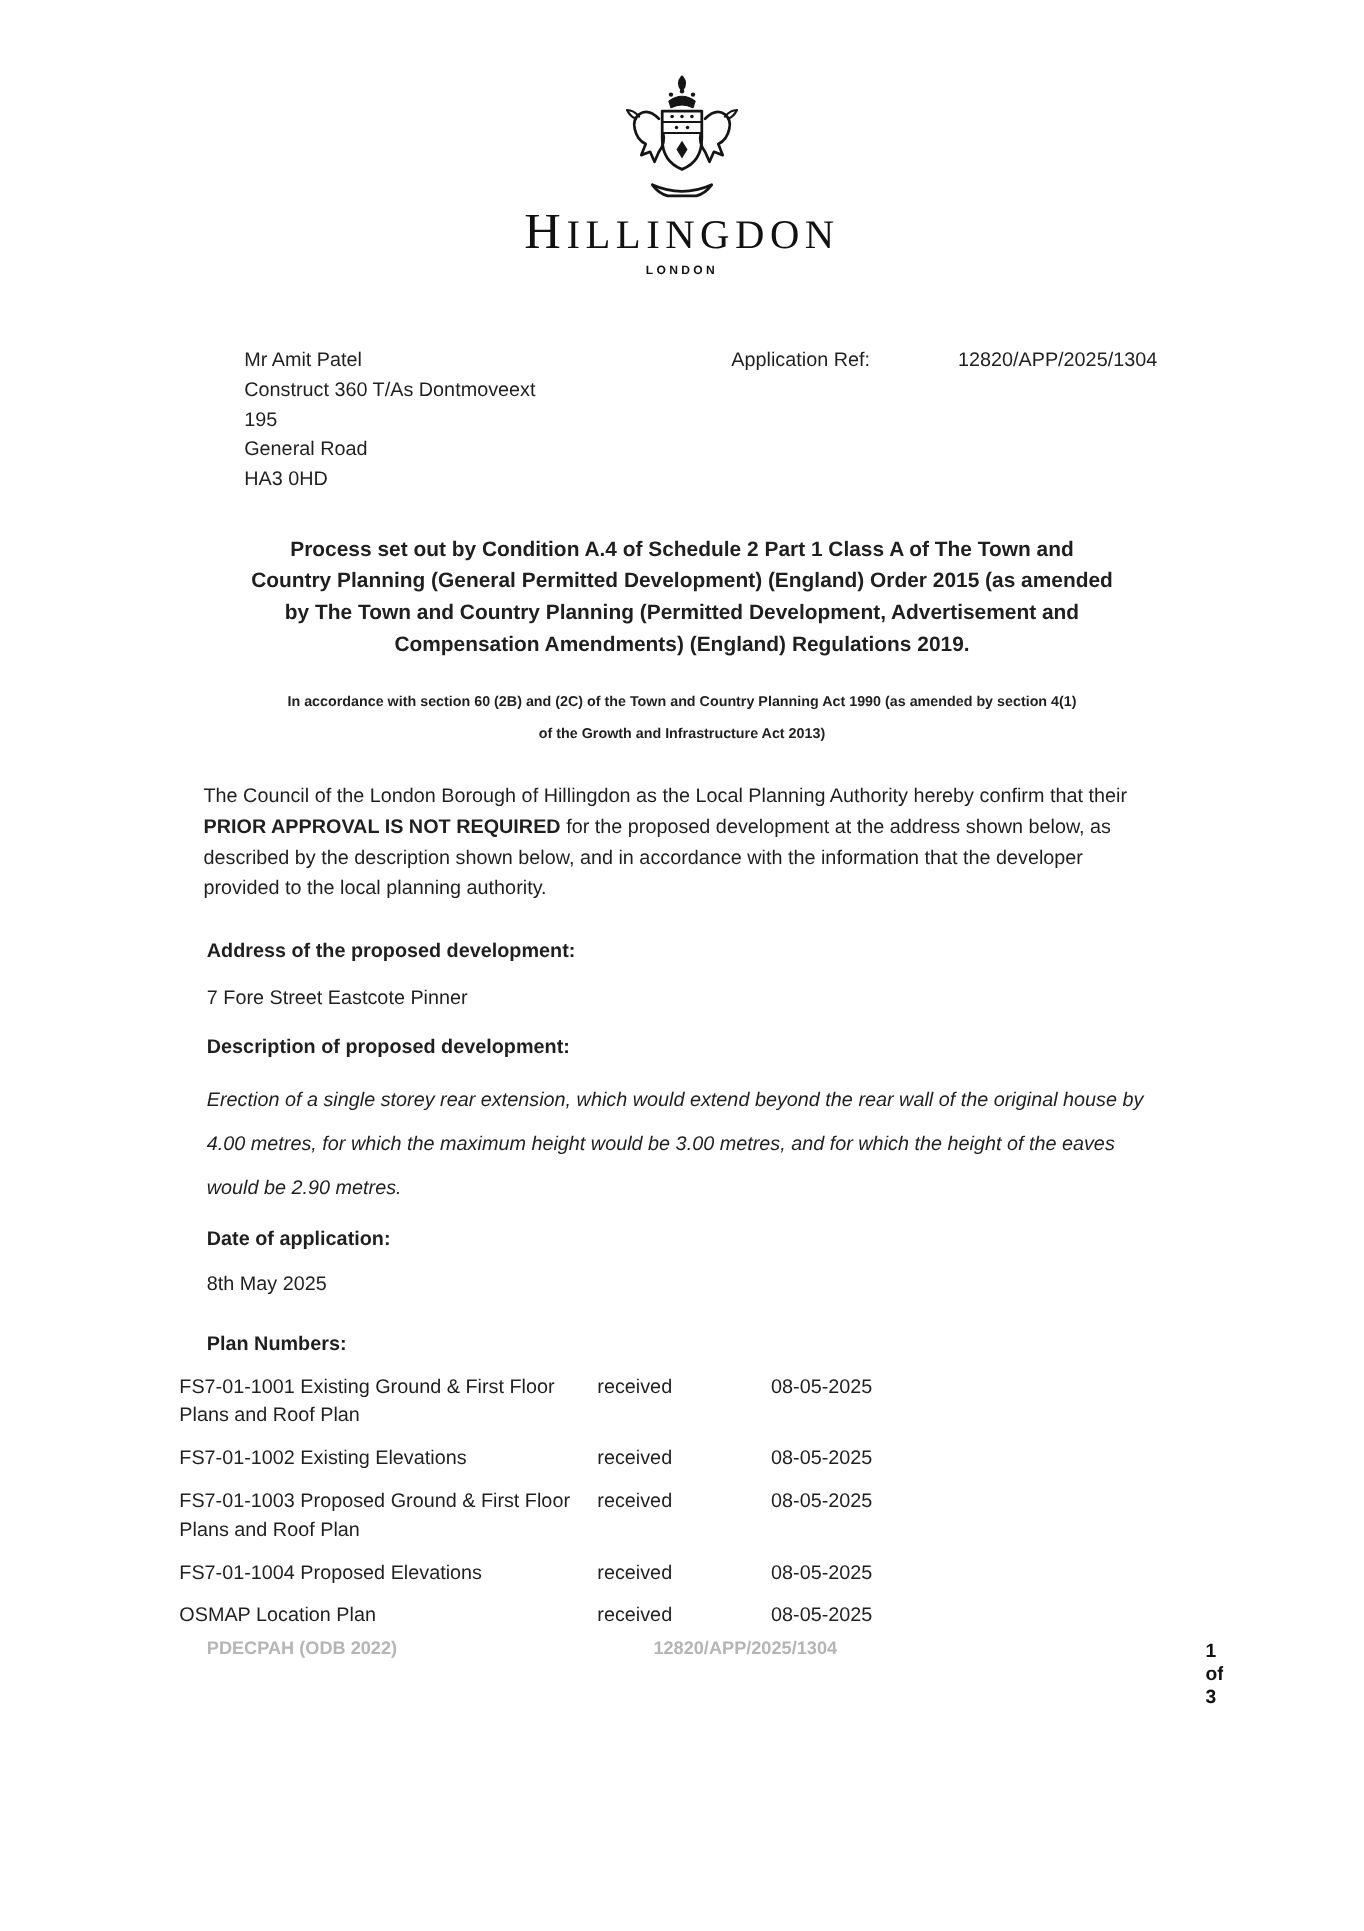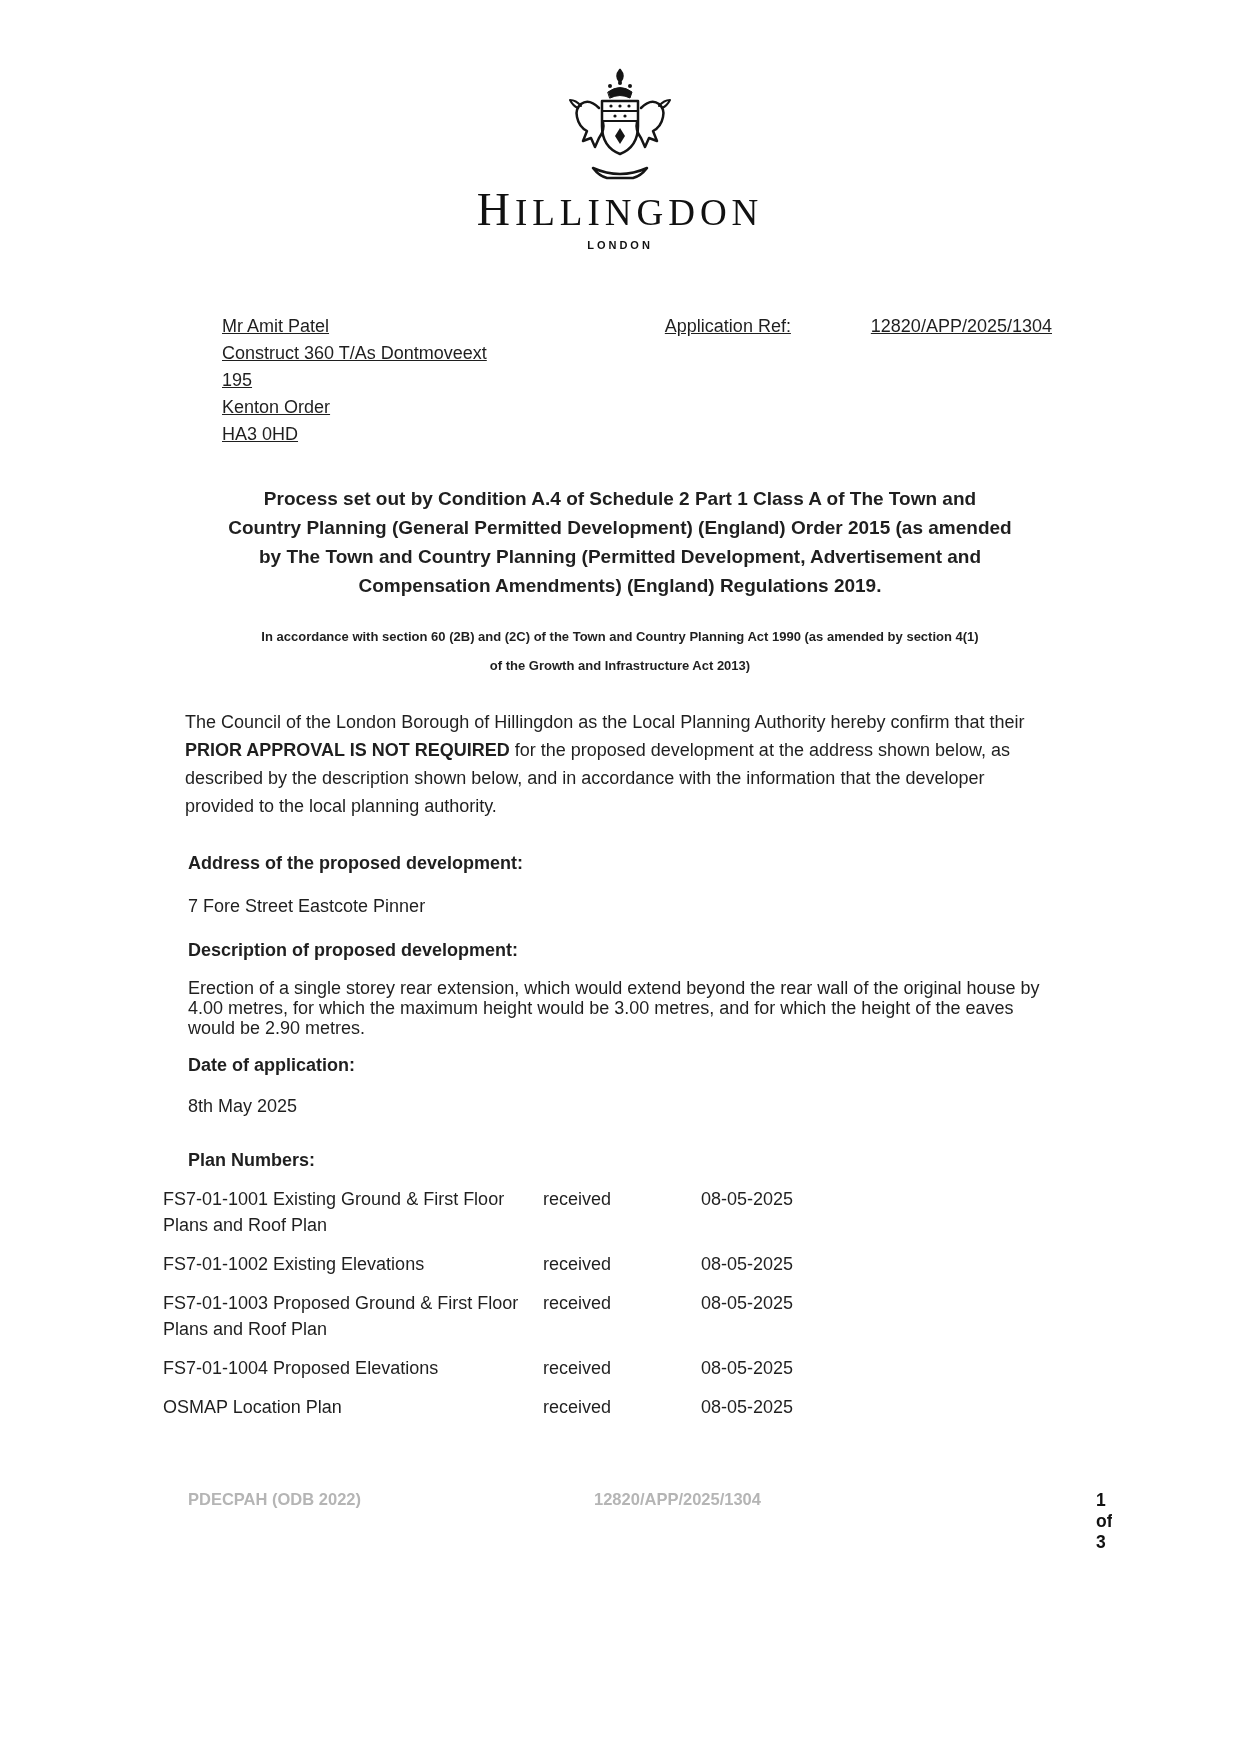--- a/index.html
+++ b/index.html
@@ -36,21 +36,20 @@
   }
 
   
   .header-row {
     margin-top: 60px;
     display: flex;
     align-items: flex-start;
     padding-left: 94px;
     padding-right: 60px;
     font-size: 18px;
-    text-decoration: underline;
   }
   .recipient { width: 536px; line-height: 27px; }
   .app-ref { display: flex; line-height: 27px; align-items: flex-end; }
   .app-ref .label { width: 206px; }
 
   
   .process-heading {
     margin: 36px 100px 0;
     text-align: center;
     font-weight: bold;
@@ -80,21 +79,22 @@
     line-height: 27px;
   }
   .section-value {
     margin: 16px 60px 0;
     font-size: 18px;
     line-height: 26px;
   }
   .section-paragraph {
     margin: 14px 60px 0;
     font-size: 18px;
-    line-height: 20px;
+    line-height: 40px;
+    font-style: italic;
   }
   .mt-desc-head { margin-top: 18px; }
   .mt-date-head { margin-top: 14px; }
   .mt-date-val  { margin-top: 14px; }
   .mt-plans-head { margin-top: 28px; }
 
   
   .plans-table { margin: 12px 35px 0; }
   .plan-row {
     display: grid;
@@ -141,21 +141,21 @@
     </svg>
     <div class="wordmark"><span>H</span><span class="rest">ILLINGDON</span></div>
     <div class="wordmark-sub">LONDON</div>
   </div>
 
   <div class="header-row">
     <div class="recipient">
       <div>Mr Amit Patel</div>
       <div>Construct 360 T/As Dontmoveext</div>
       <div>195</div>
-      <div>Kenton Order</div>
+      <div>General Road</div>
       <div>HA3 0HD</div>
     </div>
     <div class="app-ref">
       <span class="label">Application Ref:</span>
       <span class="value">12820/APP/2025/1304</span>
     </div>
   </div>
 
   <div class="process-heading">Process set out by Condition A.4 of Schedule 2 Part 1 Class A of The Town and Country Planning (General Permitted Development) (England) Order 2015 (as amended by The Town and Country Planning (Permitted Development, Advertisement and Compensation Amendments) (England) Regulations 2019.</div>
   <div class="accordance-heading">In accordance with section 60 (2B) and (2C) of the Town and Country Planning Act 1990 (as amended by section 4(1) of the Growth and Infrastructure Act 2013)</div>

